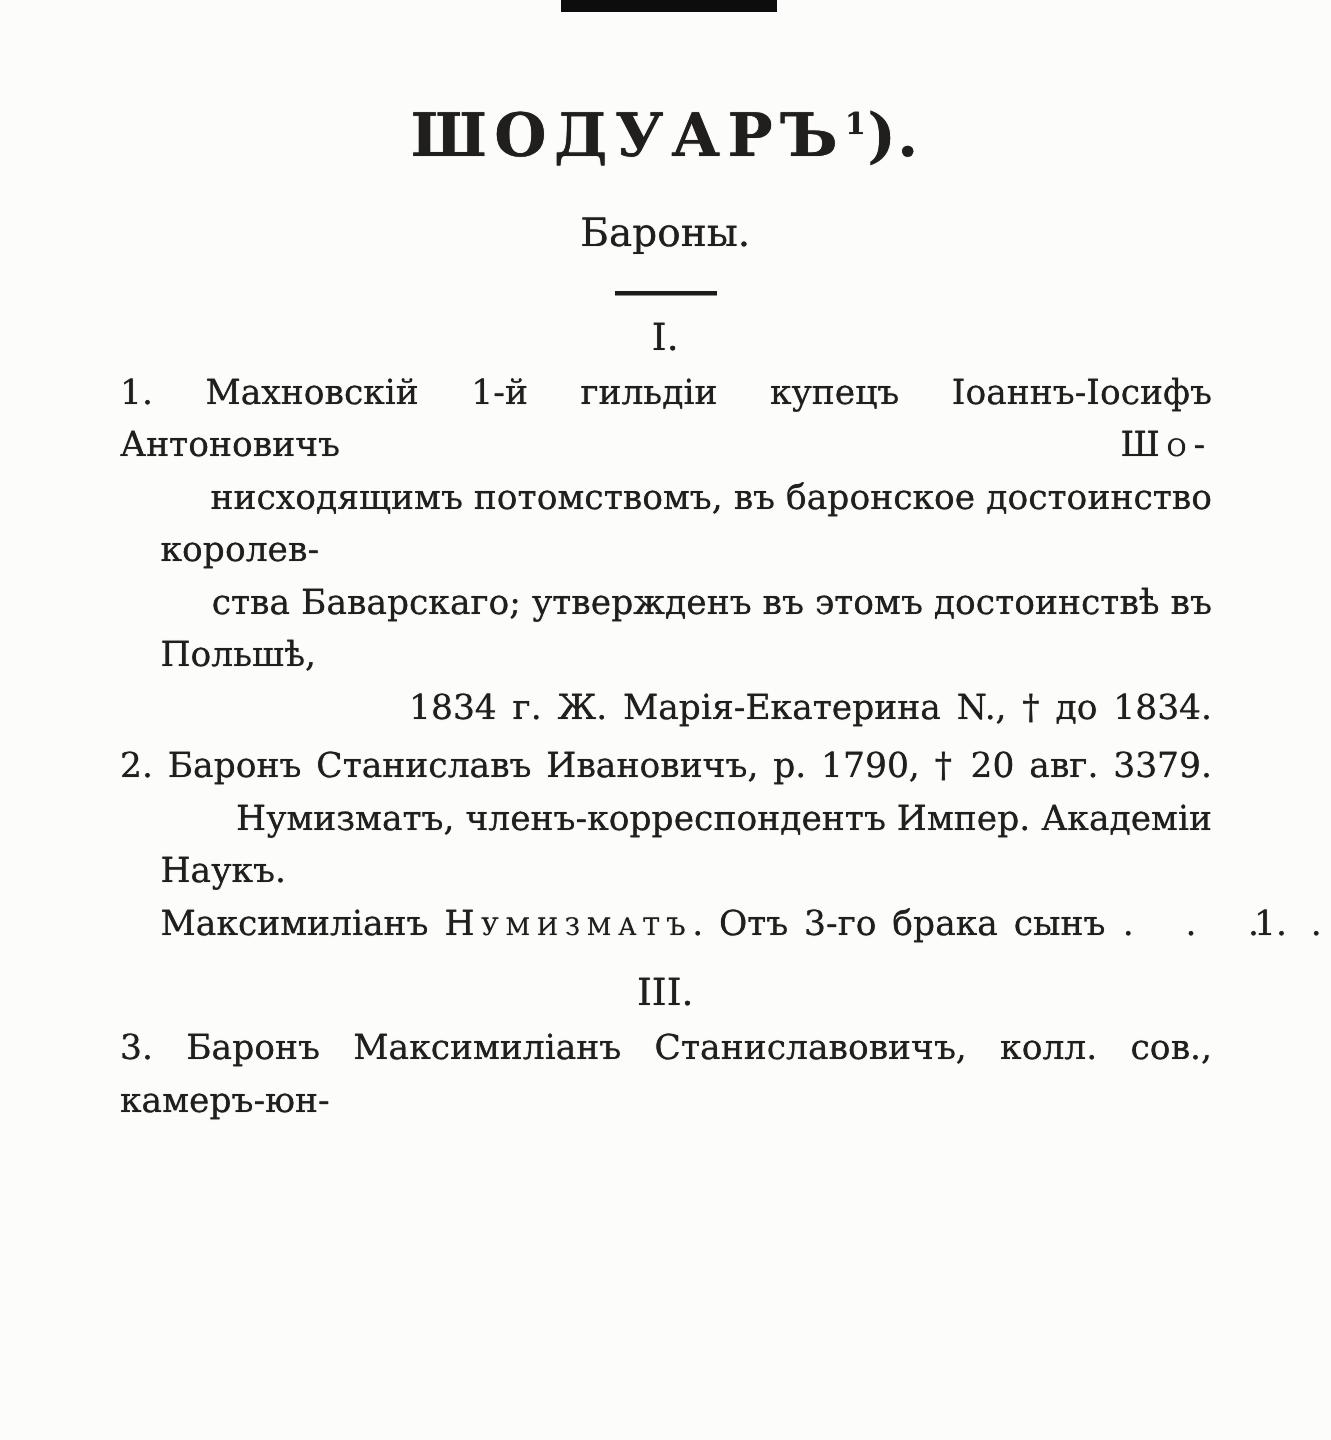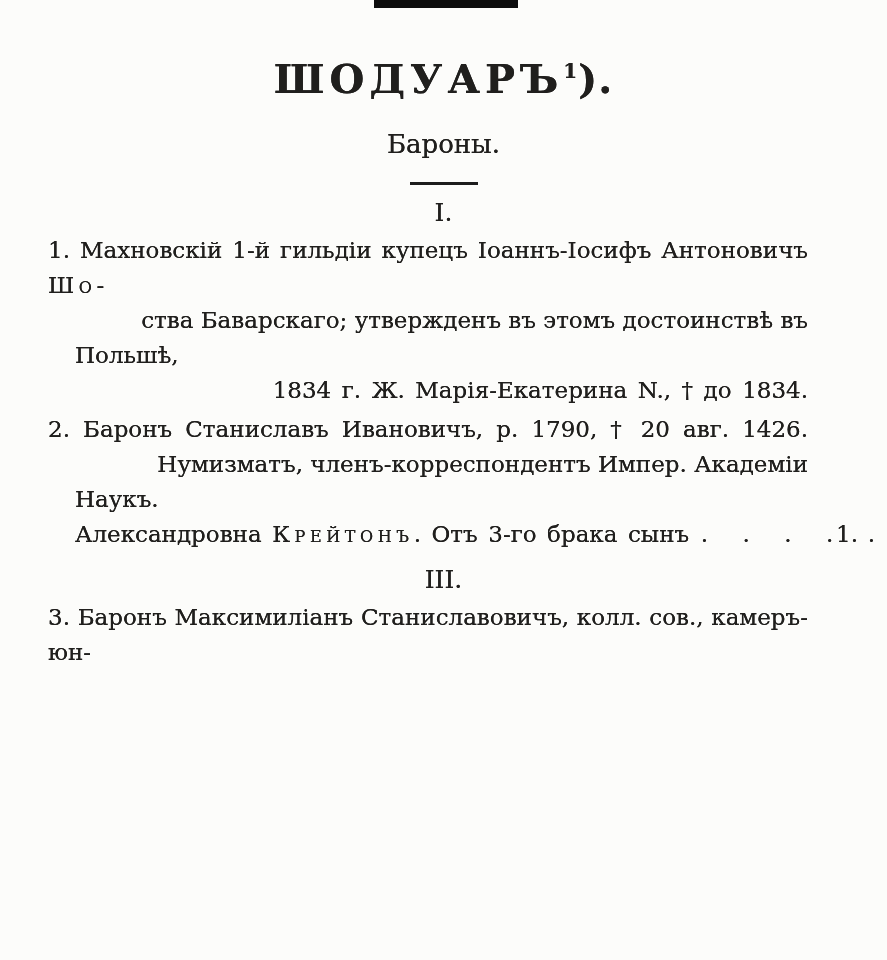--- a/index.html
+++ b/index.html
@@ -6,30 +6,30 @@
   .page{
     position:relative;
     width:887px;height:960px;
     background:#fcfcfa;
     overflow:hidden;
     font-family:"DejaVu Serif","Liberation Serif",serif;
     color:#201f1d;
     text-shadow:0 0 .45px currentColor;
   }
   .topbar{position:absolute;top:0;left:374px;width:144px;height:8px;background:#0d0d0d;}
-  .title-wrap{padding-top:28px;text-align:center;}
+  .title-wrap{padding-top:40px;text-align:center;}
   .title{font-size:40px;font-weight:bold;letter-spacing:5px;white-space:nowrap;}
   .title .sup{font-size:20px;vertical-align:15px;letter-spacing:1px;}
   .title .tail{letter-spacing:1px;}
   .subtitle{margin-top:10px;text-align:center;font-size:26px;}
   .rule{background:#1c1c1c;height:3px;}
   .rule-sm{width:68px;margin:23px auto 0;}
   .sec-head{text-align:center;font-size:25px;line-height:32px;margin-top:12px;}
   .entry{margin:4px 79px 0 48px;font-size:23px;line-height:35px;}
-  .line{position:relative;white-space:nowrap;}
+  .line{position:relative;white-space:nowrap;margin-left:32px;}
   .line.just{white-space:normal;text-align:justify;text-align-last:justify;}
   .line.cont{padding-left:27px;text-align:right;}
   .line:not(.just){word-spacing:.14em;}
   .sp{font-variant-caps:small-caps;letter-spacing:.2em;}
   .ref{position:absolute;right:-50px;top:0;letter-spacing:0;}
 </style>
 </head>
 <body>
 
 <div class="page">
@@ -38,27 +38,28 @@
   <div class="title-wrap">
     <h1 class="title"><span>ШОДУАРЪ</span><span class="sup">1</span><span class="tail">).</span></h1>
     <div class="subtitle">Бароны.</div>
     <div class="rule rule-sm"></div>
   </div>
 
   <main id="sections">
       <div class="sec-head">I.</div>
       <div class="entry">
         <div class="line just"><span>1. Махновскій 1-й гильдіи купецъ Іоаннъ-Іосифъ Антоновичъ </span><span class="sp">Шо-</span></div>
+        <div class="line cont just"><span>нисходящимъ потомствомъ, въ баронское достоинство королев-</span></div>
         <div class="line cont just"><span>ства Баварскаго; утвержденъ въ этомъ достоинствѣ въ Польшѣ,</span></div>
         <div class="line cont"><span>1834 г. Ж. Марія-Екатерина N., † до 1834.</span></div>
       </div>
       <div class="entry">
-        <div class="line just"><span>2. Баронъ Станиславъ Ивановичъ, р. 1790, † 20 авг. 1426.</span></div>
+        <div class="line just"><span>2. Баронъ Станиславъ Ивановичъ, р. 1790, † 20 авг. 3379.</span></div>
         <div class="line cont just"><span>Нумизматъ, членъ-корреспондентъ Импер. Академіи Наукъ.</span></div>
-        <div class="line cont"><span>Александровна </span><span class="sp">Крейтонъ</span><span>. Отъ 3-го брака сынъ .   .   .   .   .</span><span class="ref">1.</span></div>
+        <div class="line cont"><span>Максимиліанъ </span><span class="sp">Нумизматъ</span><span>. Отъ 3-го брака сынъ .   .   .   .   .</span><span class="ref">1.</span></div>
       </div>
       <div class="sec-head">III.</div>
       <div class="entry">
         <div class="line just"><span>3. Баронъ Максимиліанъ Станиславовичъ, колл. сов., камеръ-юн-</span></div>
       </div>
     </main>
 
 </div>
 
 </body></html>

